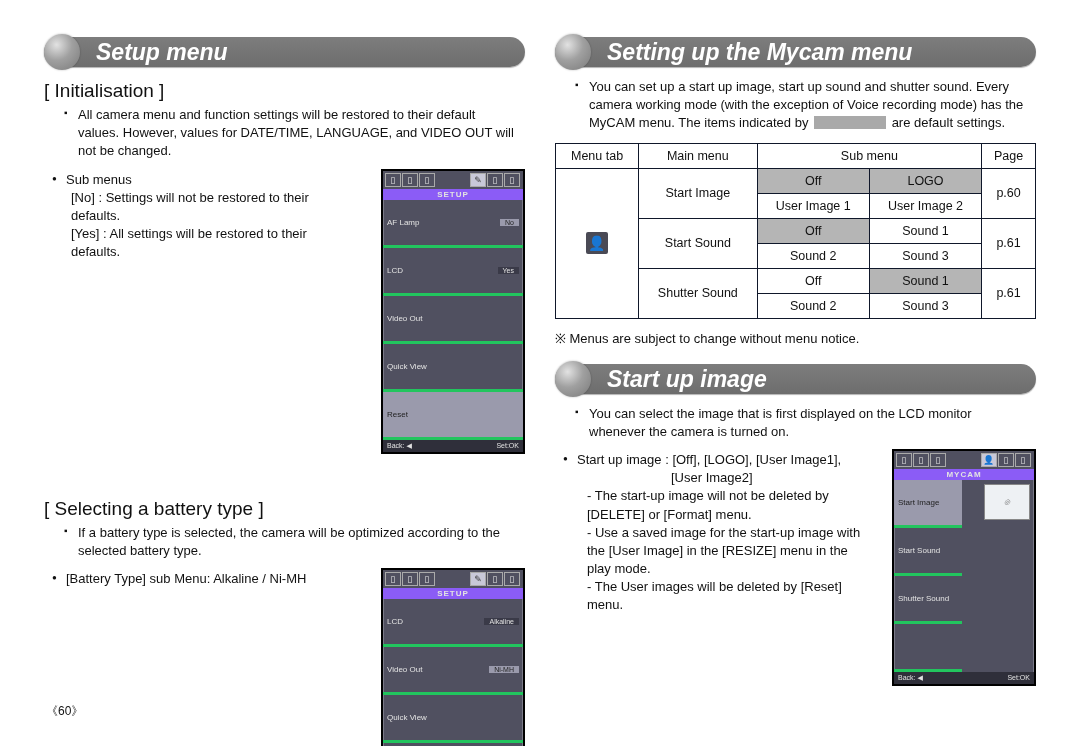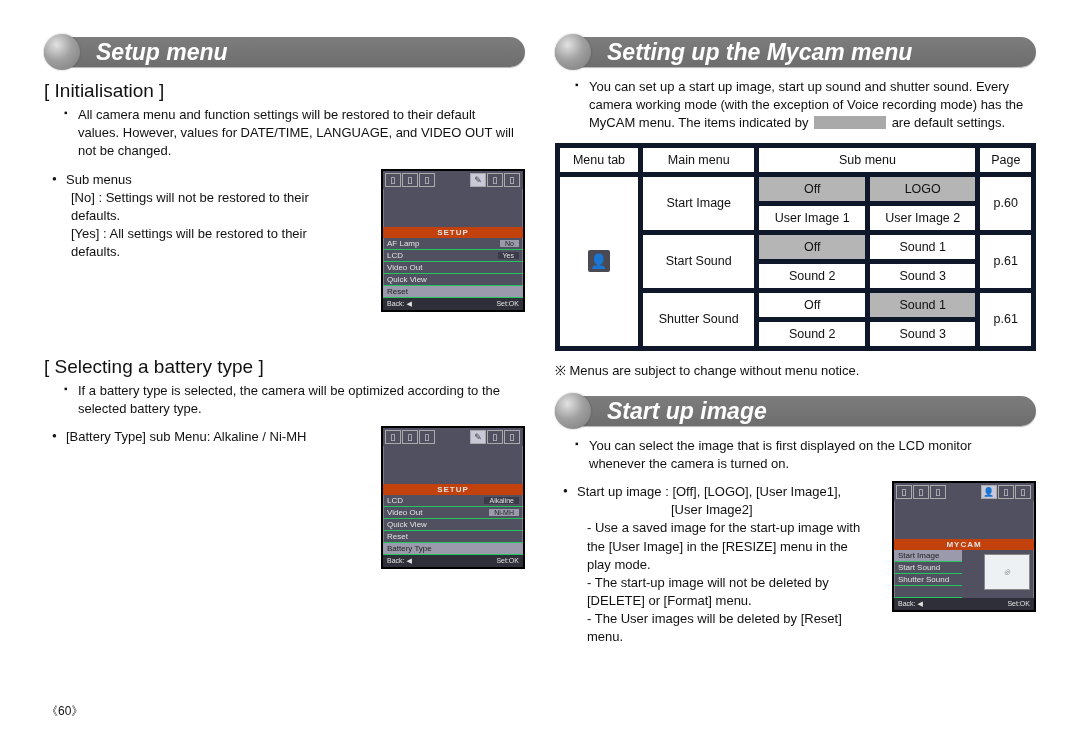--- a/index.html
+++ b/index.html
@@ -115,21 +115,21 @@
   }
   .note::before { content: "※ "; }
 
   
   table.ref {
     border-collapse: collapse;
     width: 100%;
     margin-top: 10px;
   }
   table.ref th, table.ref td {
-    border: 5px solid #0f172a;
+    border: 1px solid #0f172a;
     padding: 3px 6px;
     font-weight: normal;
     text-align: center;
     font-size: 12.5px;
     height: 18px;
   }
   table.ref td.shade { background: #b5b5b5; }
 
   .menu-icon {
     display:inline-block; width:22px; height:22px;
@@ -155,30 +155,29 @@
     padding: 2px 2px;
     background:#505060;
   }
   .lcd .top div span {
     display:inline-block; width:14px; height:12px;
     border:1px solid #aaa; margin-right:1px;
     font-size:9px; text-align:center; line-height:12px;
   }
   .lcd .top .sel { background:#c8c8d8; color:#333; }
   .lcd .header {
-    background:#c2410c; text-align:center;
+    background:#8b5cf6; text-align:center;
     font-size:8px; letter-spacing:1px; font-weight:bold;
     padding:1px 0;
-    margin-top:38px;
   }
   .lcd table {
     width:100%; border-collapse:collapse;
   }
   .lcd td {
-    font-size:8px; padding:1px 4px; border-bottom:1px solid #22c55e;
+    font-size:8px; padding:18px 4px; border-bottom:3px solid #22c55e;
     white-space:nowrap;
   }
   .lcd tr.sel td { background:#9a9aac; color:#222; }
   .lcd .val-no  { display:inline-block; padding:0 5px; background:#9a9aac; color:#222; font-size:7px;}
   .lcd .val-yes { display:inline-block; padding:0 5px; background:#3a3a48; font-size:7px;}
   .lcd .footer {
     display:flex; justify-content:space-between;
     padding:2px 4px; background:#2f2f3a;
     font-size:7px;
   }
@@ -389,22 +388,22 @@
 
     <div class="with-lcd">
       <div class="text">
         <ul class="sub">
           <li>
             <span>Start up image : [Off], [LOGO], [User Image1],</span>
             <div class="kv-lines">
                 <div style="margin-left:94px">[User Image2]</div>
               </div>
             <div class="dash-lines">
+              <div>- The start-up image will not be deleted by [DELETE] or [Format] menu.</div>
               <div>- Use a saved image for the start-up image with the [User Image] in the [RESIZE] menu in the play mode.</div>
-              <div>- The start-up image will not be deleted by [DELETE] or [Format] menu.</div>
               <div>- The User images will be deleted by [Reset] menu.</div>
             </div>
           </li>
         </ul>
       </div>
 
       <div class="lcd">
         <div class="top">
           <div><span>▯</span><span>▯</span><span>▯</span></div>
           <div><span class="sel">👤</span><span>▯</span><span>▯</span></div>

